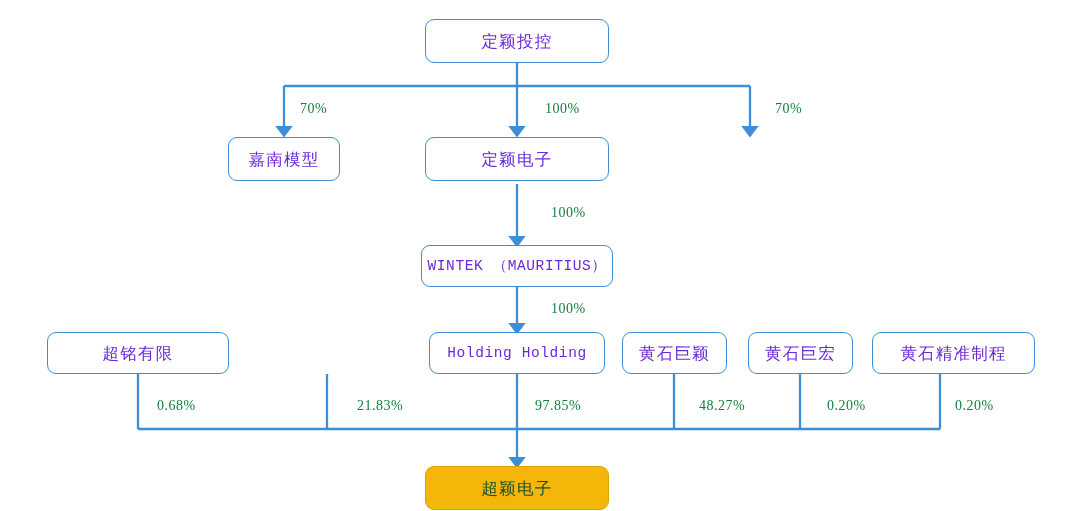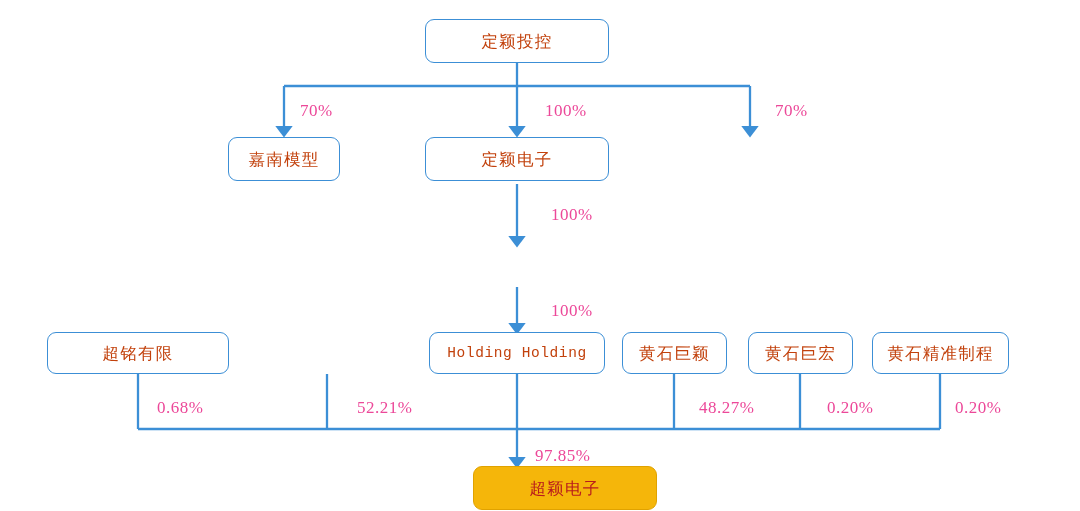--- a/index.html
+++ b/index.html
@@ -28,42 +28,41 @@
   }
   .node {
     position: absolute;
     box-sizing: border-box;
     border: 1.6px solid #3C8FD6;
     border-radius: 9px;
     background: #ffffff;
     display: flex;
     align-items: center;
     justify-content: center;
-    color: #c2410c;
+    color: #6d28d9;
     font-size: 16.5px;
     line-height: 1;
     letter-spacing: 1.2px;
     white-space: nowrap;
     z-index: 2;
   }
   .node.latin {
     font-family: "Liberation Mono", "DejaVu Sans Mono", monospace;
     font-size: 14.5px;
     letter-spacing: 0.6px;
   }
   .node.highlight {
     background: #F5B60A;
     border-color: #E0A200;
-    color: #b91c1c;
-    margin-left: 48px;
+    color: #14532d;
   }
   .pct {
     position: absolute;
-    color: #ec4899;
-    font-size: 17px;
+    color: #15803d;
+    font-size: 14px;
     font-family: "Liberation Serif", "DejaVu Serif", serif;
     letter-spacing: 0.5px;
     white-space: nowrap;
     z-index: 3;
   }
 </style>
 </head>
 <body>
 
 <div id="chart-root">
@@ -107,48 +106,51 @@
     <span>定颖投控</span>
   </div>
 
   <div class="node" style="left:228px; top:137px; width:112px; height:44px;">
     <span>嘉南模型</span>
   </div>
   <div class="node" style="left:425px; top:137px; width:184px; height:44px;">
     <span>定颖电子</span>
   </div>
 
+  <div class="node latin" style="left:421px; top:245px; width:192px; height:42px;">
+    <span>WINTEK （MAURITIUS）</span>
+  </div>
 
   <div class="node" style="left:47px; top:332px; width:182px; height:42px;">
     <span>超铭有限</span>
   </div>
   <div class="node latin" style="left:429px; top:332px; width:176px; height:42px;">
     <span>Holding Holding</span>
   </div>
   <div class="node" style="left:622px; top:332px; width:105px; height:42px;align-items:center;">
     <span>黄石巨颖</span>
   </div>
   <div class="node" style="left:748px; top:332px; width:105px; height:42px;">
     <span>黄石巨宏</span>
   </div>
-  <div class="node" style="left:872px; top:332px; width:137px; height:42px;">
+  <div class="node" style="left:872px; top:332px; width:163px; height:42px;">
     <span>黄石精准制程</span>
   </div>
 
   <div class="node highlight" style="left:425px; top:466px; width:184px; height:44px;">
     <span>超颖电子</span>
   </div>
 
   <div class="pct" style="left:300px; top:101px;">70%</div>
   <div class="pct" style="left:545px; top:101px;">100%</div>
   <div class="pct" style="left:775px; top:101px;">70%</div>
 
   <div class="pct" style="left:551px; top:205px;">100%</div>
   <div class="pct" style="left:551px; top:301px;">100%</div>
 
   <div class="pct" style="left:157px; top:398px;">0.68%</div>
-  <div class="pct" style="left:357px; top:398px;">52.21%</div>
-  <div class="pct" style="left:535px; top:398px;margin-top:48px;">97.85%</div>
+  <div class="pct" style="left:357px; top:398px;">21.83%</div>
+  <div class="pct" style="left:535px; top:398px;">97.85%</div>
   <div class="pct" style="left:699px; top:398px;">48.27%</div>
   <div class="pct" style="left:827px; top:398px;">0.20%</div>
   <div class="pct" style="left:955px; top:398px;">0.20%</div>
 
 </div>
 
 </body></html>

